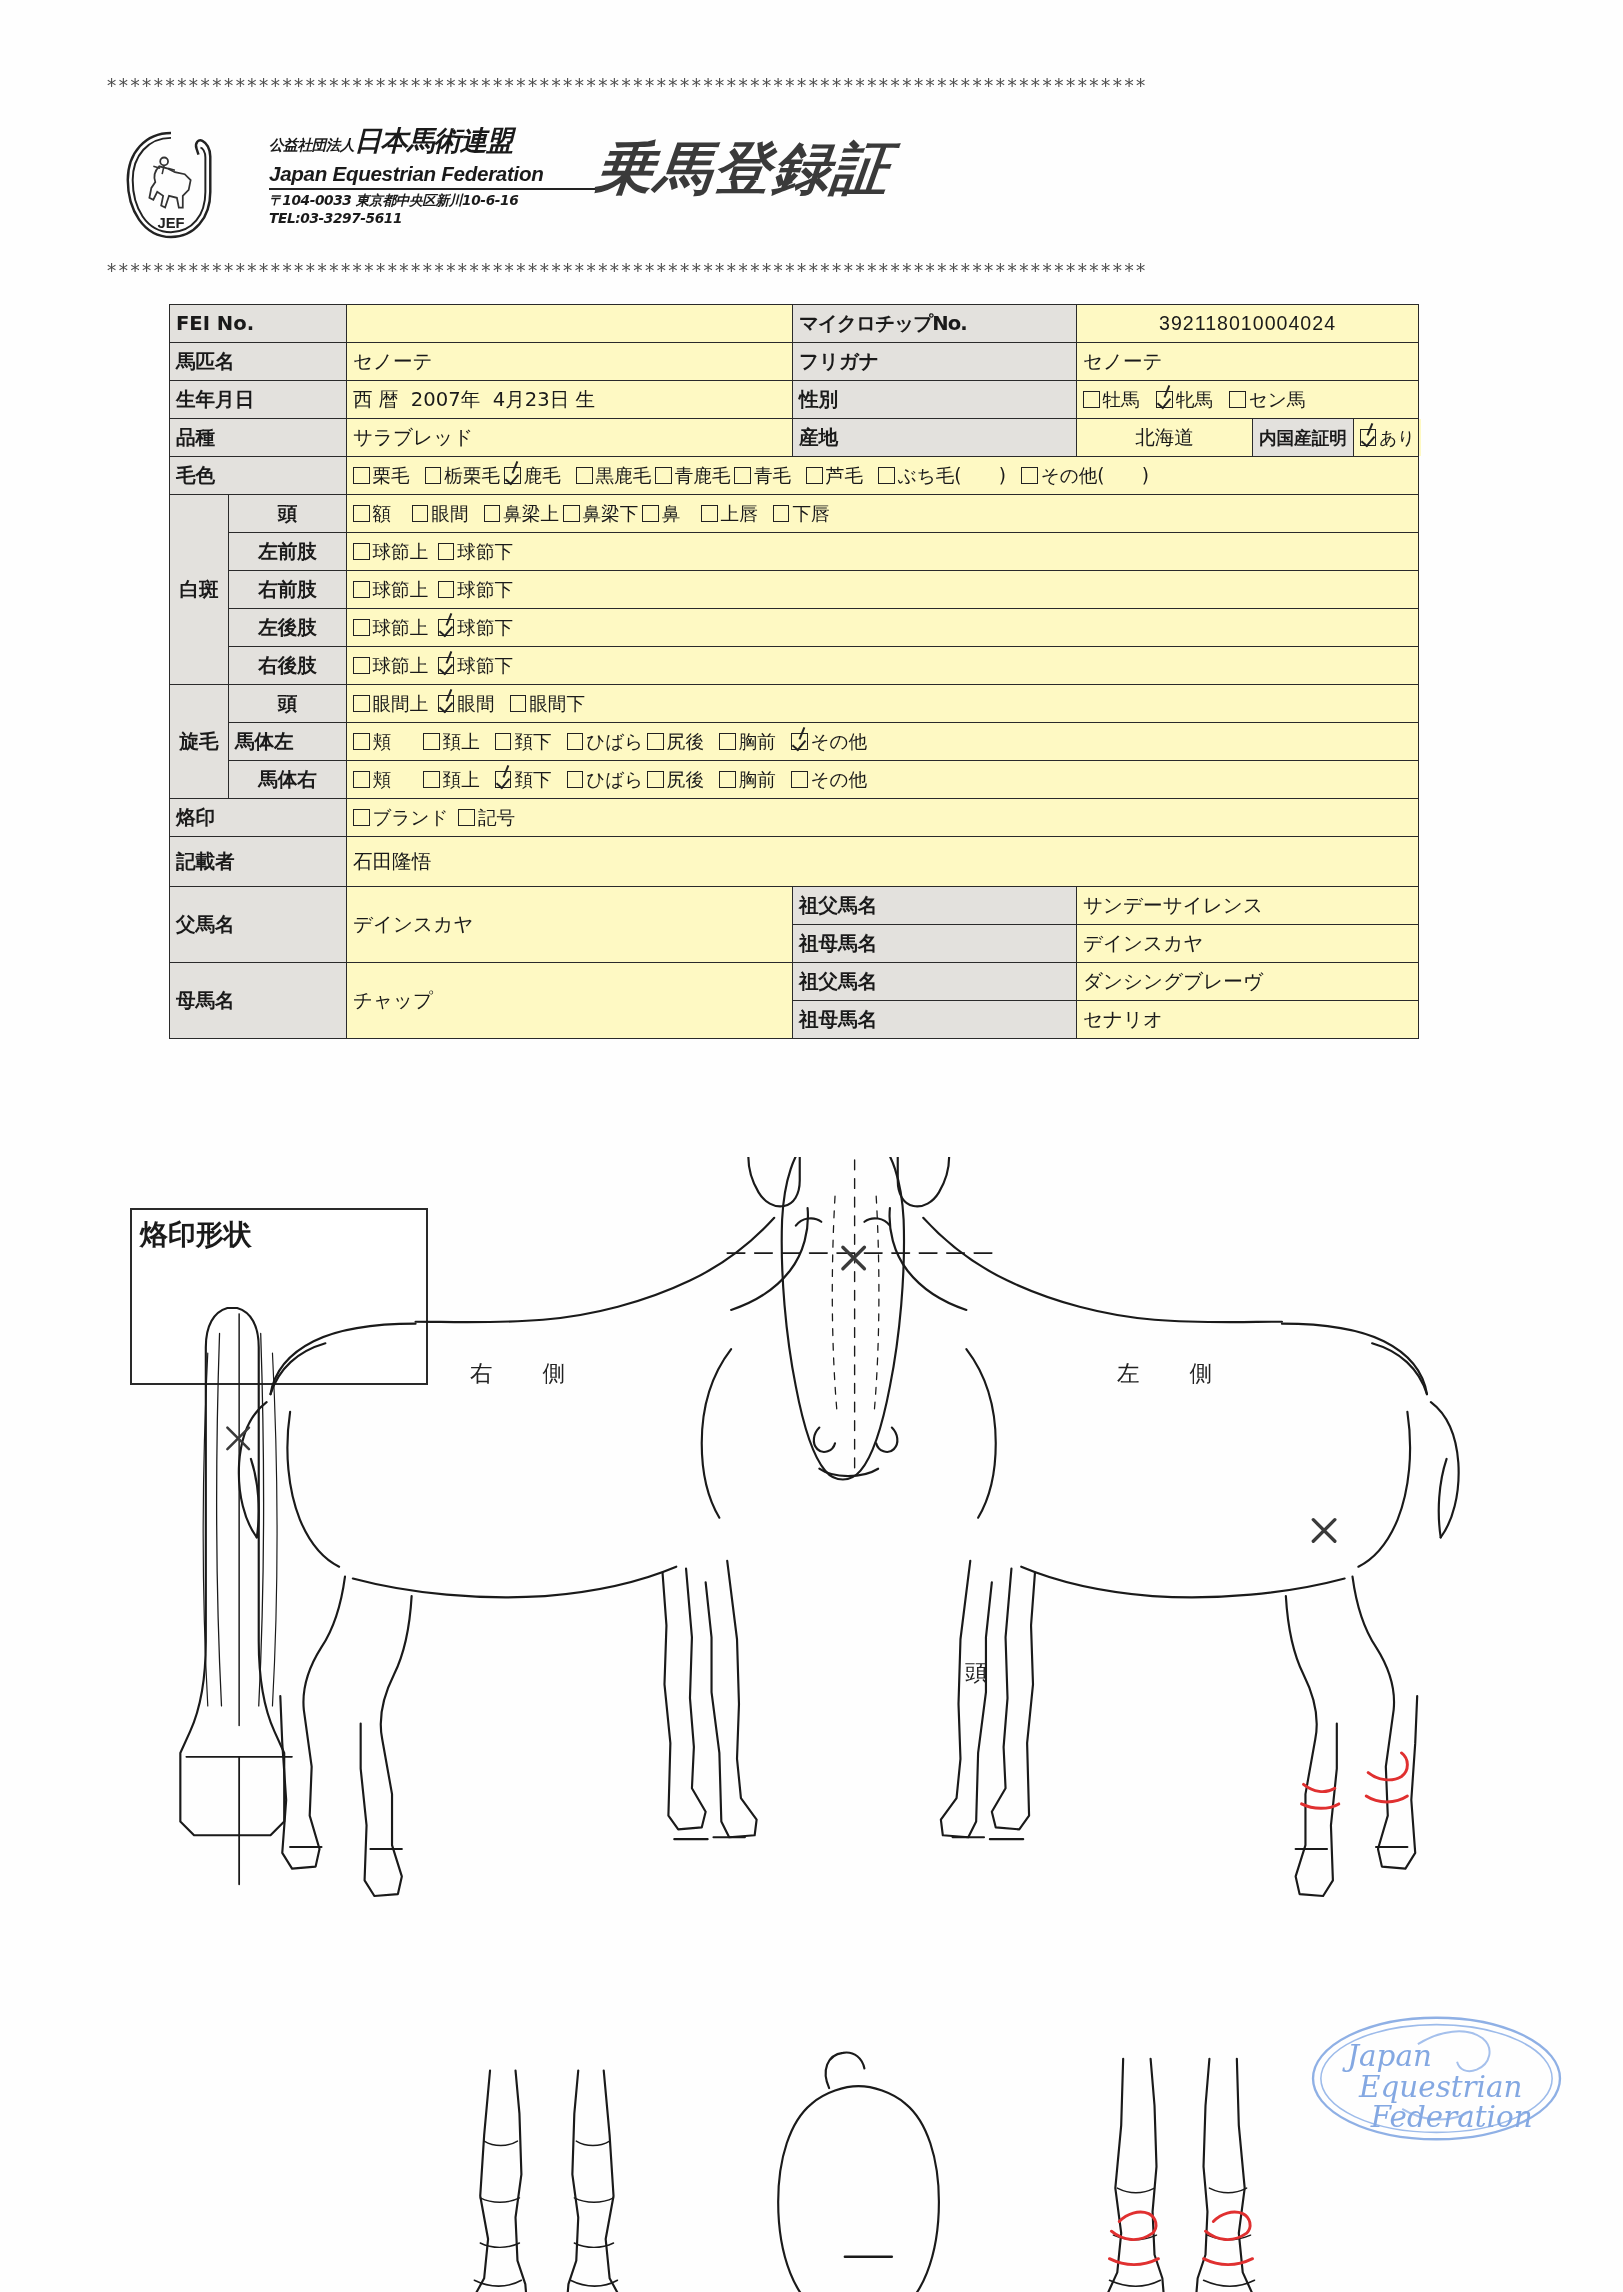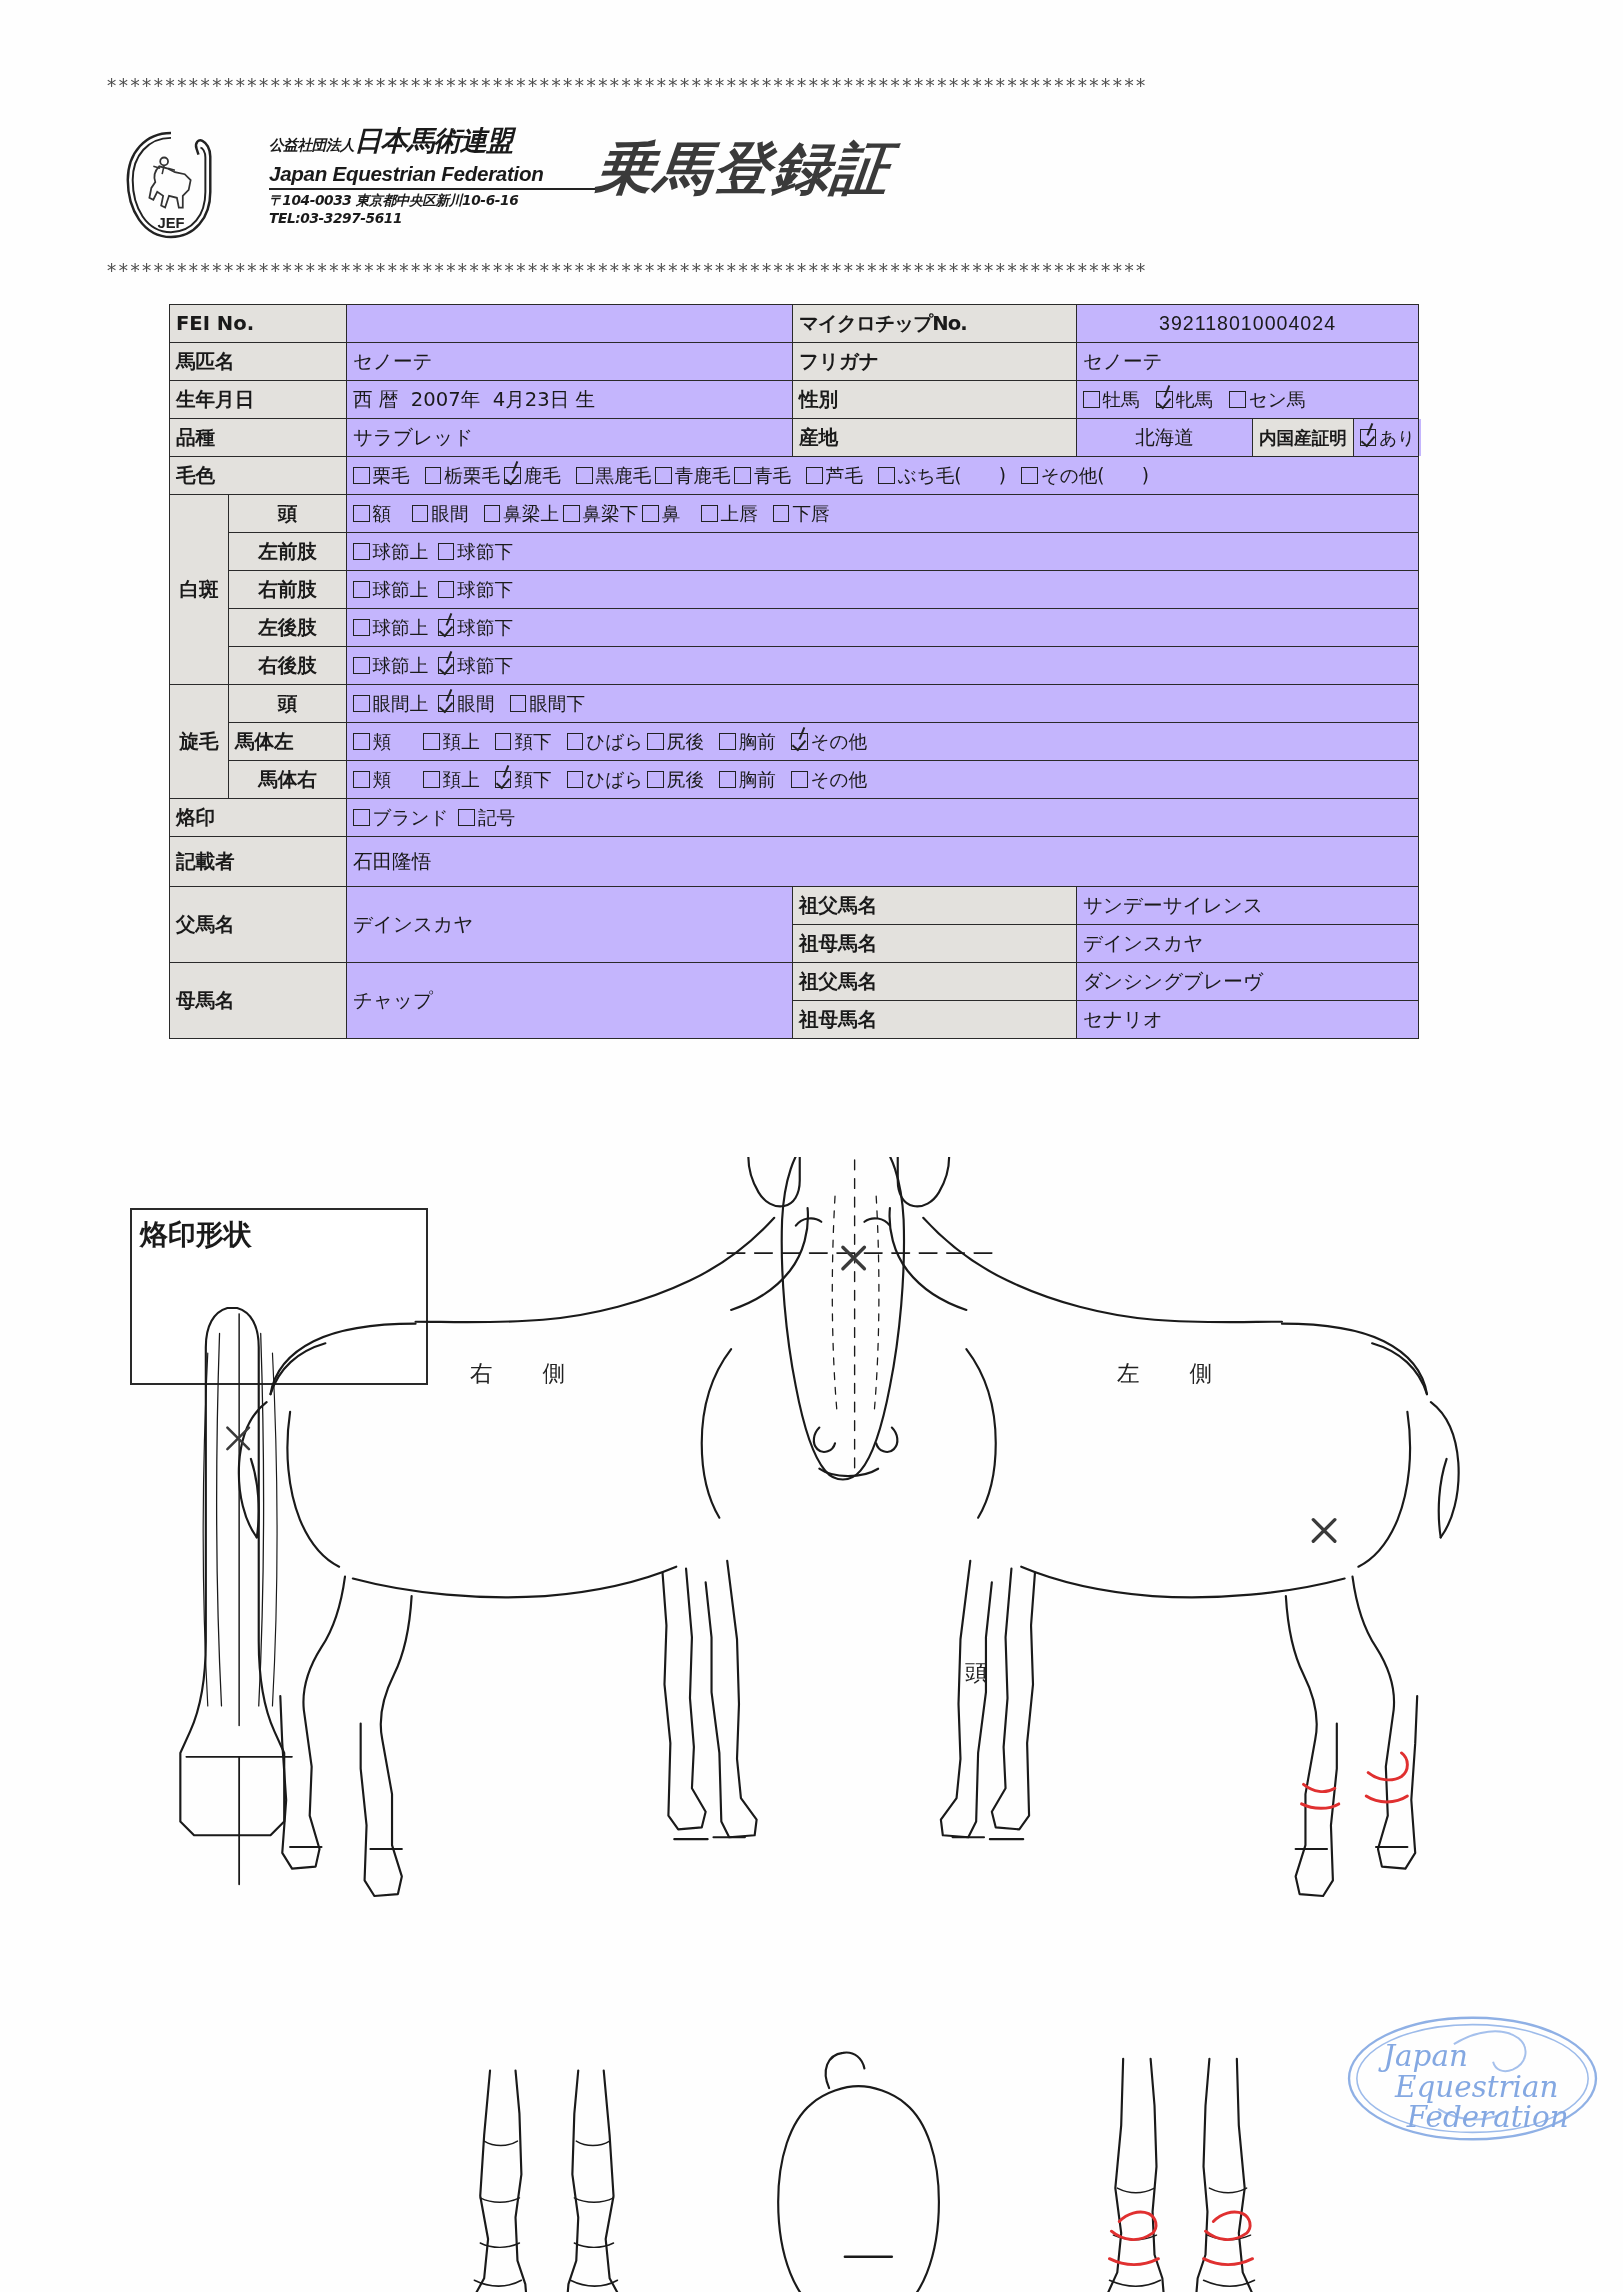--- a/index.html
+++ b/index.html
@@ -65,21 +65,21 @@
   .tbl{
     position:absolute;left:169px;top:304px;width:1249px;
     border-collapse:collapse;table-layout:fixed;
   }
   .tbl td{
     border:1.5px solid #2a2a2a;
     padding:2px 5.9px;
     font-size:19.6px;
     vertical-align:middle;
     height:33px;
-    background:#c4b5fd;
+    background:#fef9c3;
   }
   .lbl{background:#e3e1dd !important;font-weight:bold;font-size:18.6px;white-space:nowrap;}
   .lbl-sm{background:#e3e1dd !important;font-weight:bold;font-size:16.7px;white-space:nowrap;letter-spacing:-1px;}
   .val{font-size:24.5px;}
   .val-lg{font-size:27.4px;}
   .ctr{text-align:center;}
   .chipno{text-align:center;font-size:22.5px;letter-spacing:1px;font-family:"Liberation Sans",sans-serif;}
 
   .cb{display:inline-block;white-space:nowrap;font-size:18.6px;margin-right:3.9px;}
   .box{
@@ -106,21 +106,21 @@
 
   
   .dlabel{
     position:absolute;font-size:22.5px;color:#222;white-space:nowrap;
     letter-spacing:13.7px;
   }
   .dlabel-plain{position:absolute;font-size:22.5px;color:#222;white-space:nowrap;}
 
   
   .stamp{
-    position:absolute;left:1344px;top:2005px;width:257px;height:147px;
+    position:absolute;left:1308px;top:2005px;width:257px;height:147px;
     color:#737373;pointer-events:none;
   }
   .stamp svg{width:100%;height:100%;}
 
   .diagram{position:absolute;left:0;top:1157px;width:1623px;height:1137px;}
 </style>
 </head>
 <body>
 
 <div class="page">

